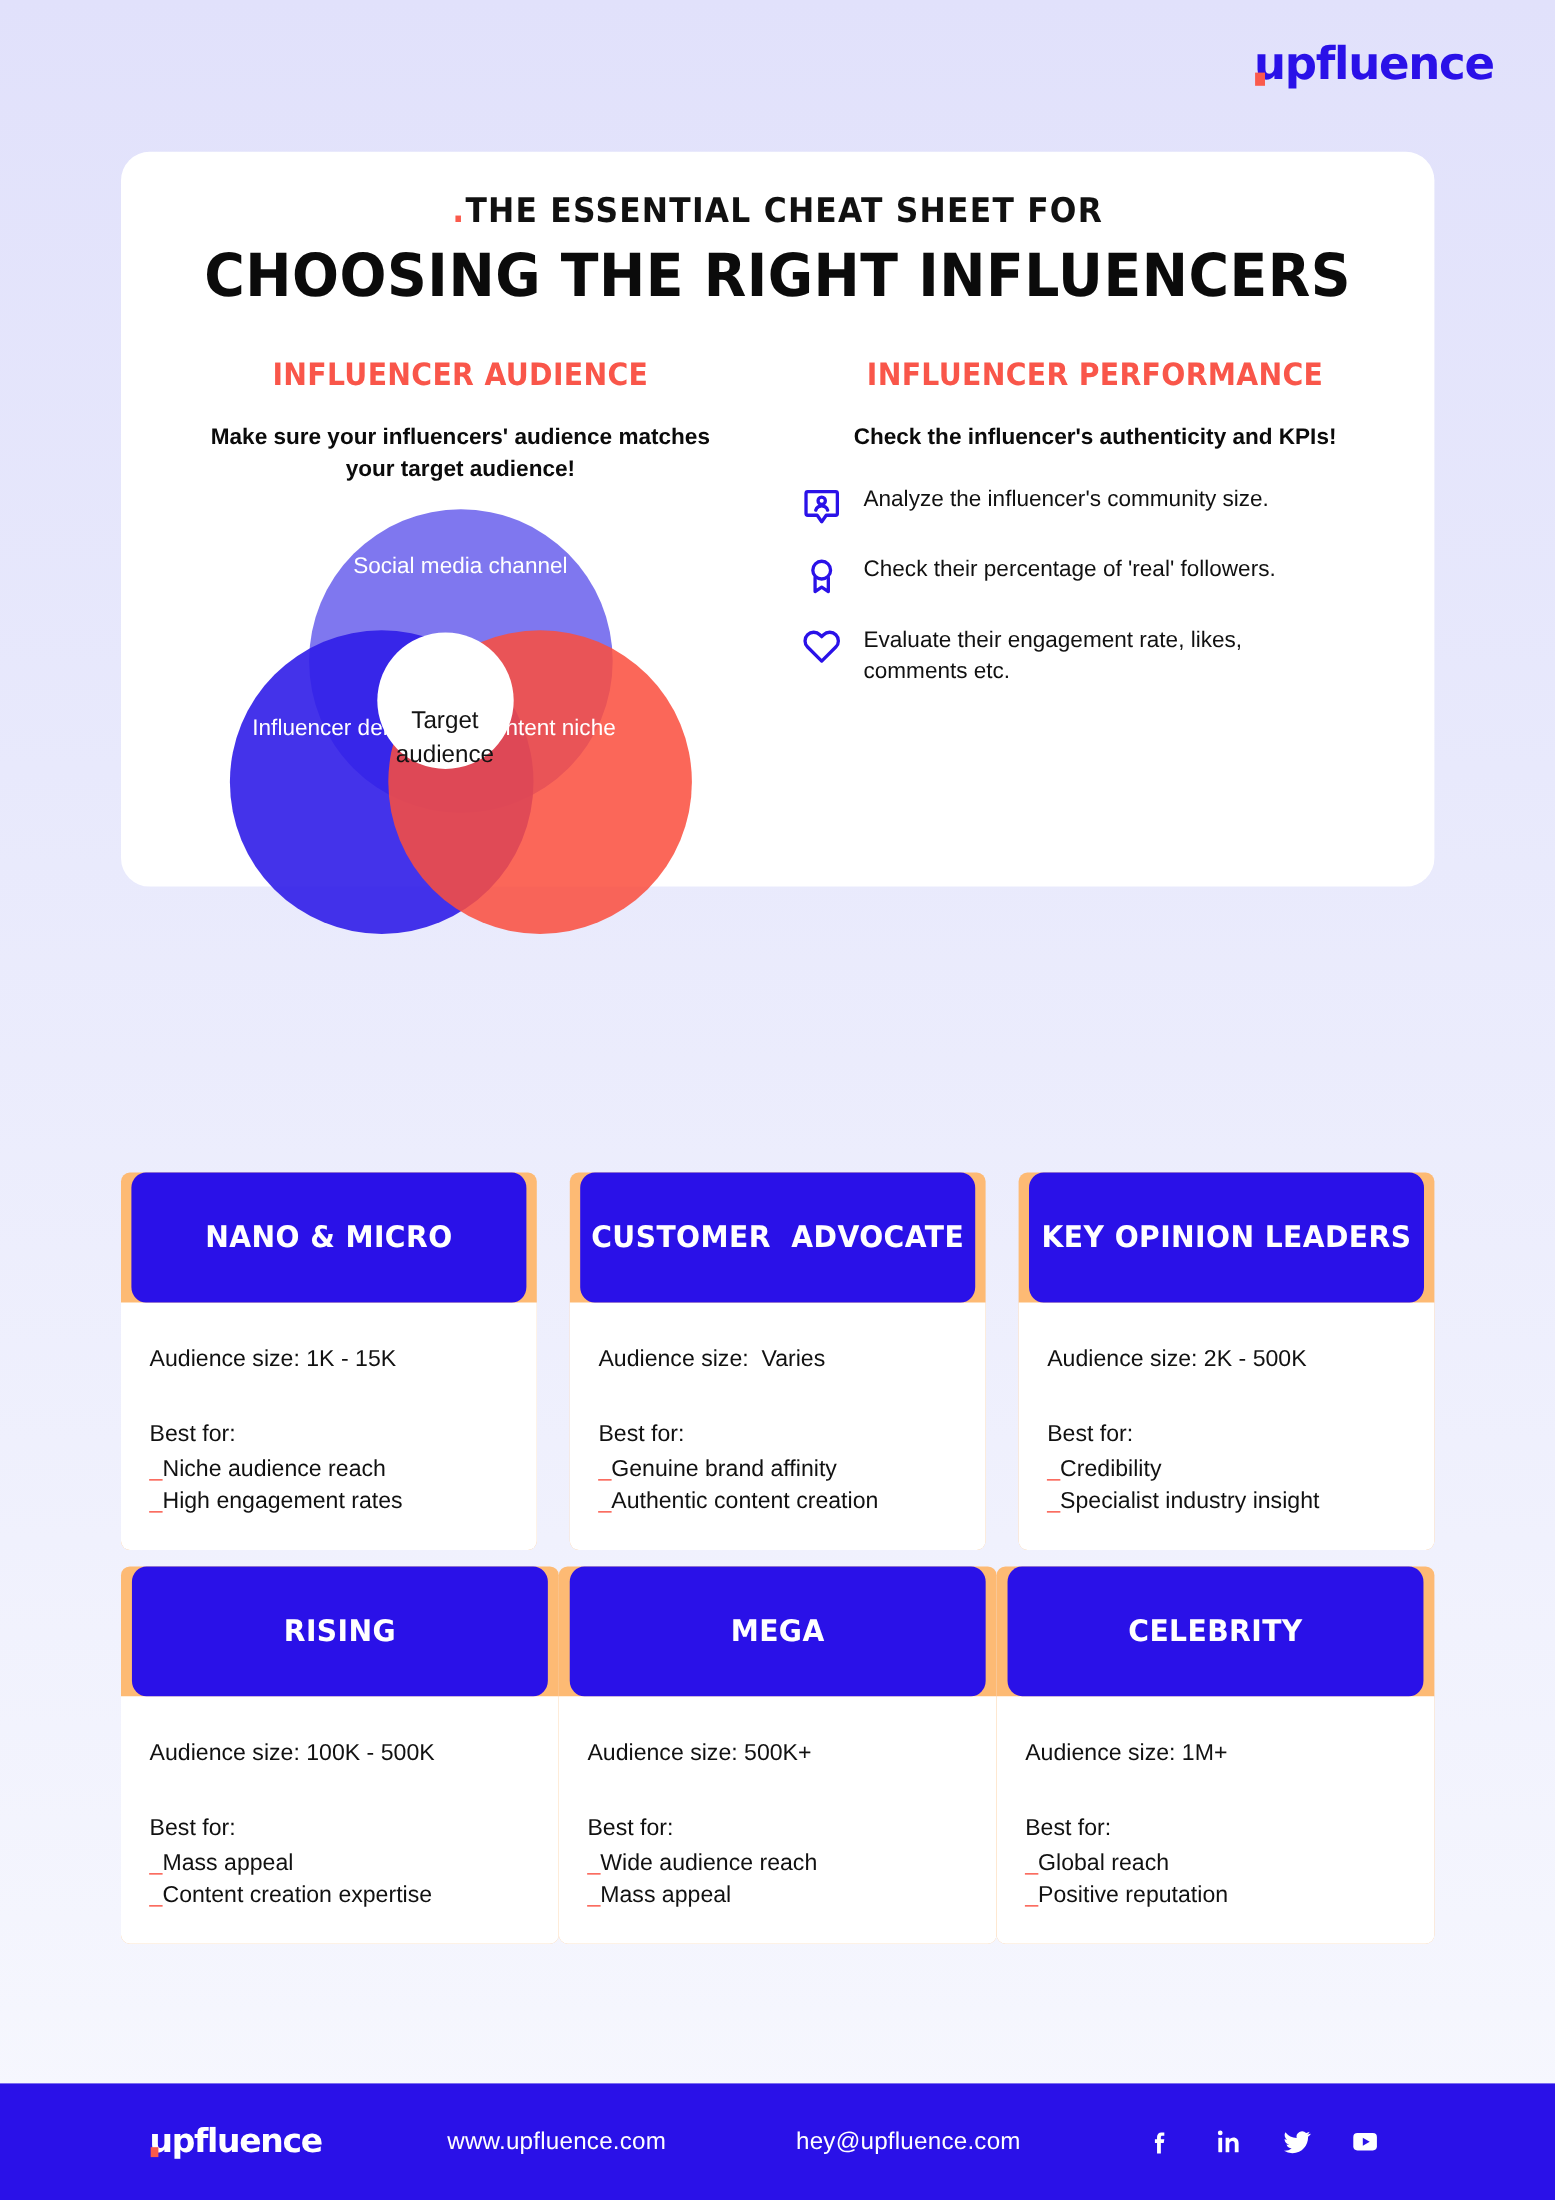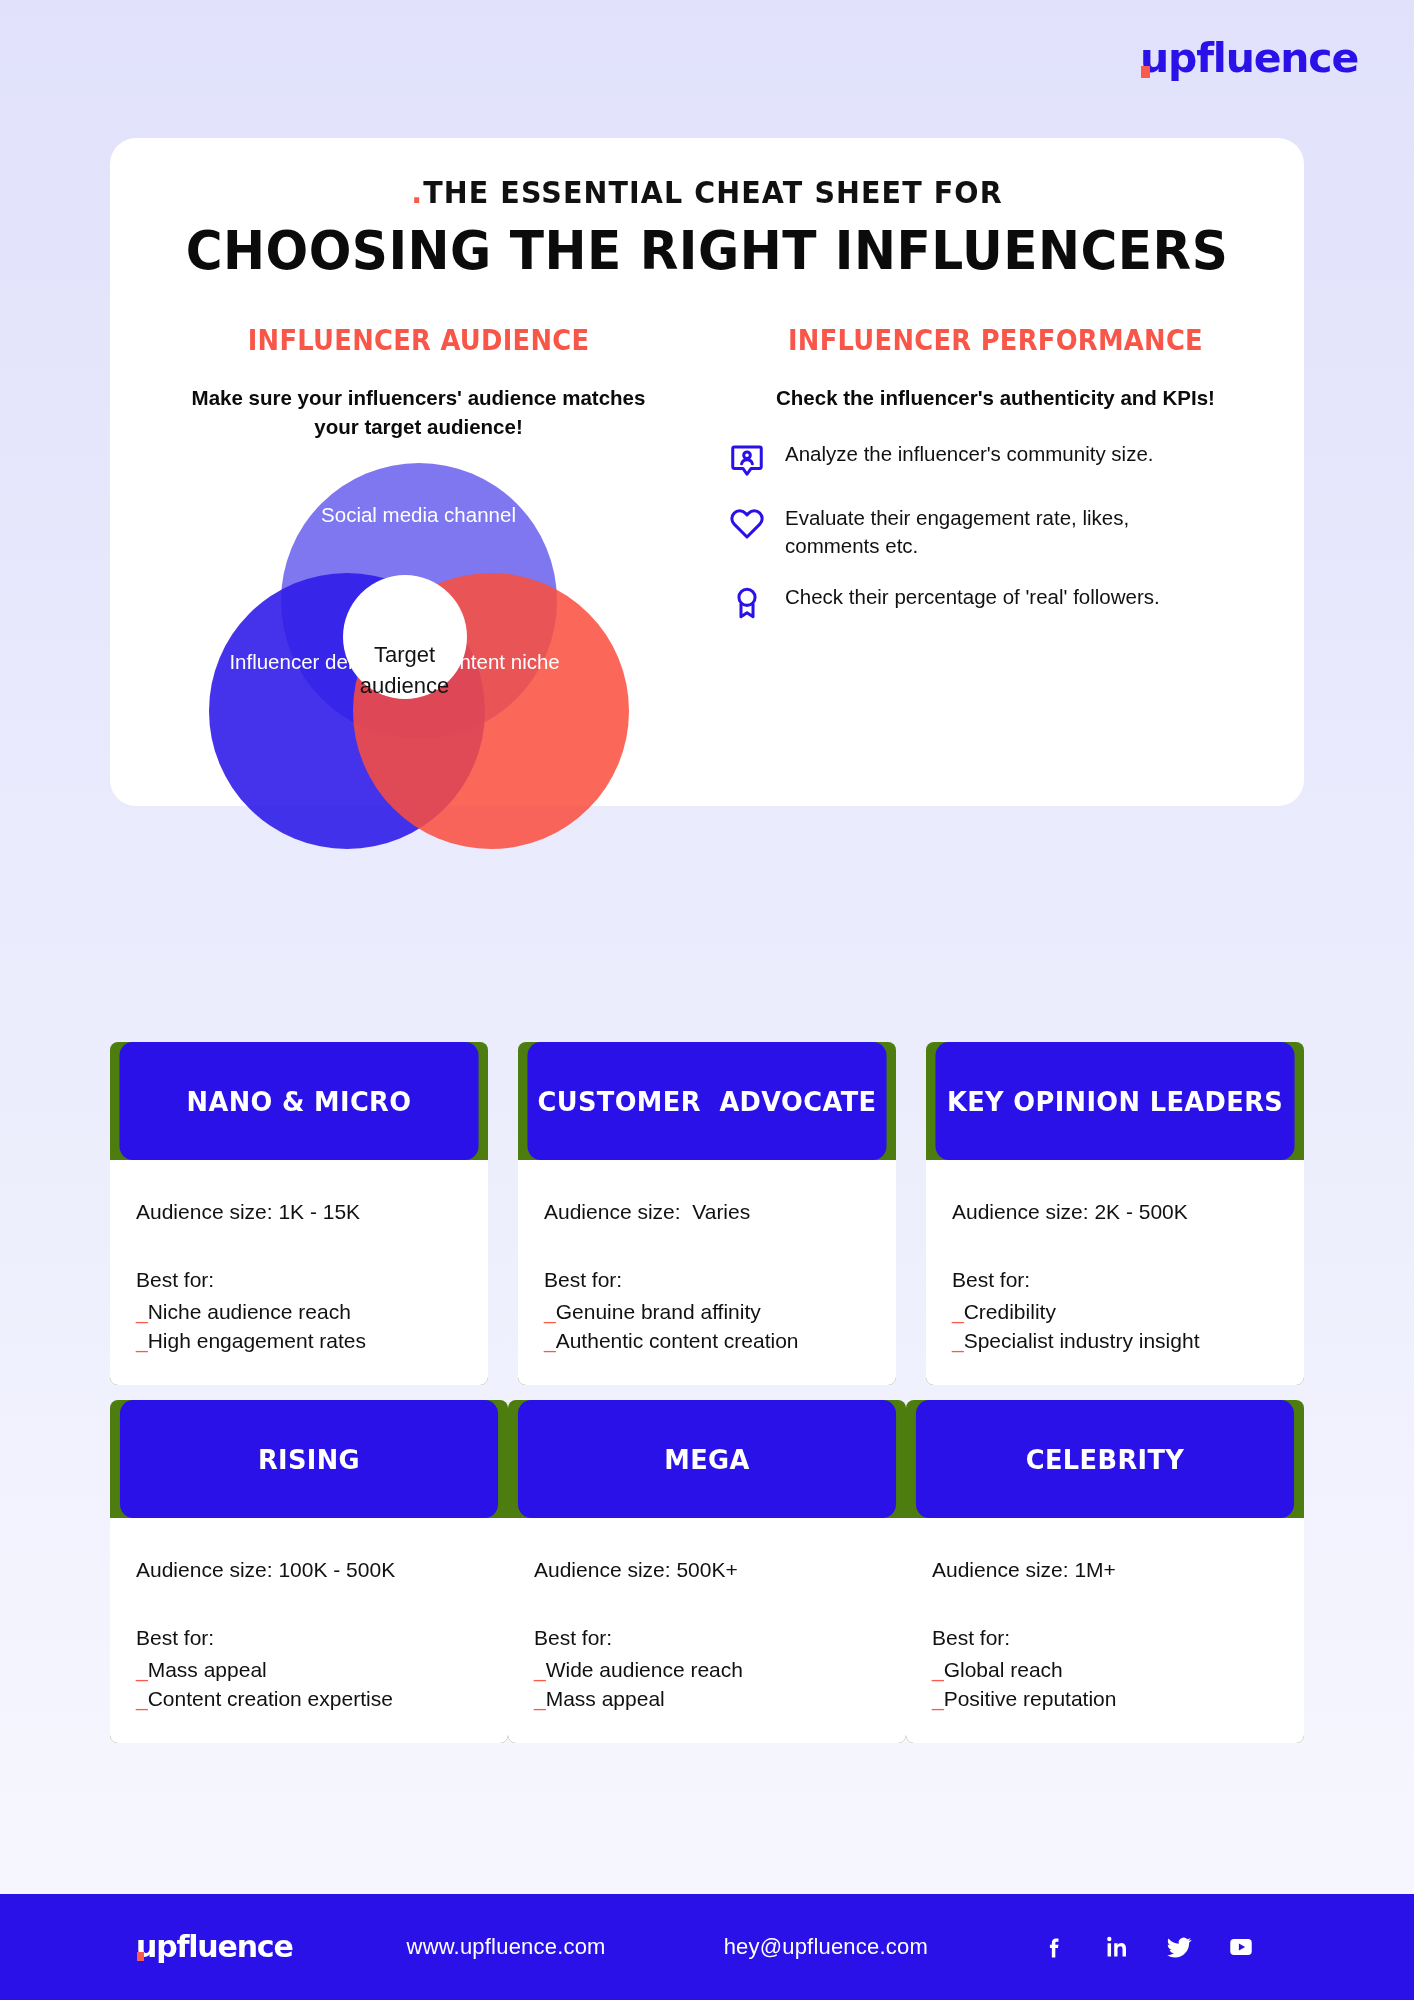--- a/index.html
+++ b/index.html
@@ -162,24 +162,25 @@
   .grid{
     position:absolute;
     left:110px; top:1042px;
     width:1194px;
     display:grid;
     grid-template-columns:repeat(3, 1fr);
     column-gap:30px;
     row-gap:0px;
   }
   .card{
-    background:#4d7c0f;
+    background:#fdba74;
     border-radius:8px;
     overflow:visible;
     margin-bottom:0;
+    margin-top:24px;
   }
   .card-head{
     background:#2a11e8;
     border-radius:14px;
     height:118px;
     display:flex; align-items:center; justify-content:center;
     color:#ffffff;
     font-family:"DejaVu Sans", sans-serif;
     font-weight:700;
     font-size:27px;
@@ -295,36 +296,36 @@
               <circle cx="12" cy="9" r="2.1"></circle>
               <path d="M8.6 14.4c.5-1.7 1.8-2.5 3.4-2.5s2.9.8 3.4 2.5"></path>
             </svg>
           </div>
           <div class="kpi-txt">Analyze the influencer's community size.</div>
         </div>
 
         <div class="kpi">
           <div class="kpi-ico">
             <svg width="38" height="38" viewBox="0 0 24 24" fill="none" stroke="#2a11e8" stroke-width="1.9" stroke-linecap="round" stroke-linejoin="round">
-              <path d="M12 20.2 3.9 12.1a4.9 4.9 0 0 1 0-7 4.9 4.9 0 0 1 7 0L12 6.2l1.1-1.1a4.9 4.9 0 0 1 7 0 4.9 4.9 0 0 1 0 7z"></path>
-            </svg>
-          </div>
-          <div class="kpi-txt">Evaluate their engagement rate, likes, comments etc.</div>
-        </div>
-
-        <div class="kpi">
-          <div class="kpi-ico">
-            <svg width="38" height="38" viewBox="0 0 24 24" fill="none" stroke="#2a11e8" stroke-width="1.9" stroke-linecap="round" stroke-linejoin="round">
               <circle cx="12" cy="8.4" r="5.1"></circle>
               <path d="M8.2 12.6v8.1l3.8-2.5 3.8 2.5v-8.1"></path>
             </svg>
           </div>
           <div class="kpi-txt">Check their percentage of 'real' followers.</div>
         </div>
 
+        <div class="kpi">
+          <div class="kpi-ico">
+            <svg width="38" height="38" viewBox="0 0 24 24" fill="none" stroke="#2a11e8" stroke-width="1.9" stroke-linecap="round" stroke-linejoin="round">
+              <path d="M12 20.2 3.9 12.1a4.9 4.9 0 0 1 0-7 4.9 4.9 0 0 1 7 0L12 6.2l1.1-1.1a4.9 4.9 0 0 1 7 0 4.9 4.9 0 0 1 0 7z"></path>
+            </svg>
+          </div>
+          <div class="kpi-txt">Evaluate their engagement rate, likes, comments etc.</div>
+        </div>
+
 
       </div>
     </div>
 
   </div>
 </div>
 
 <div class="grid">
 
   <div class="card">

